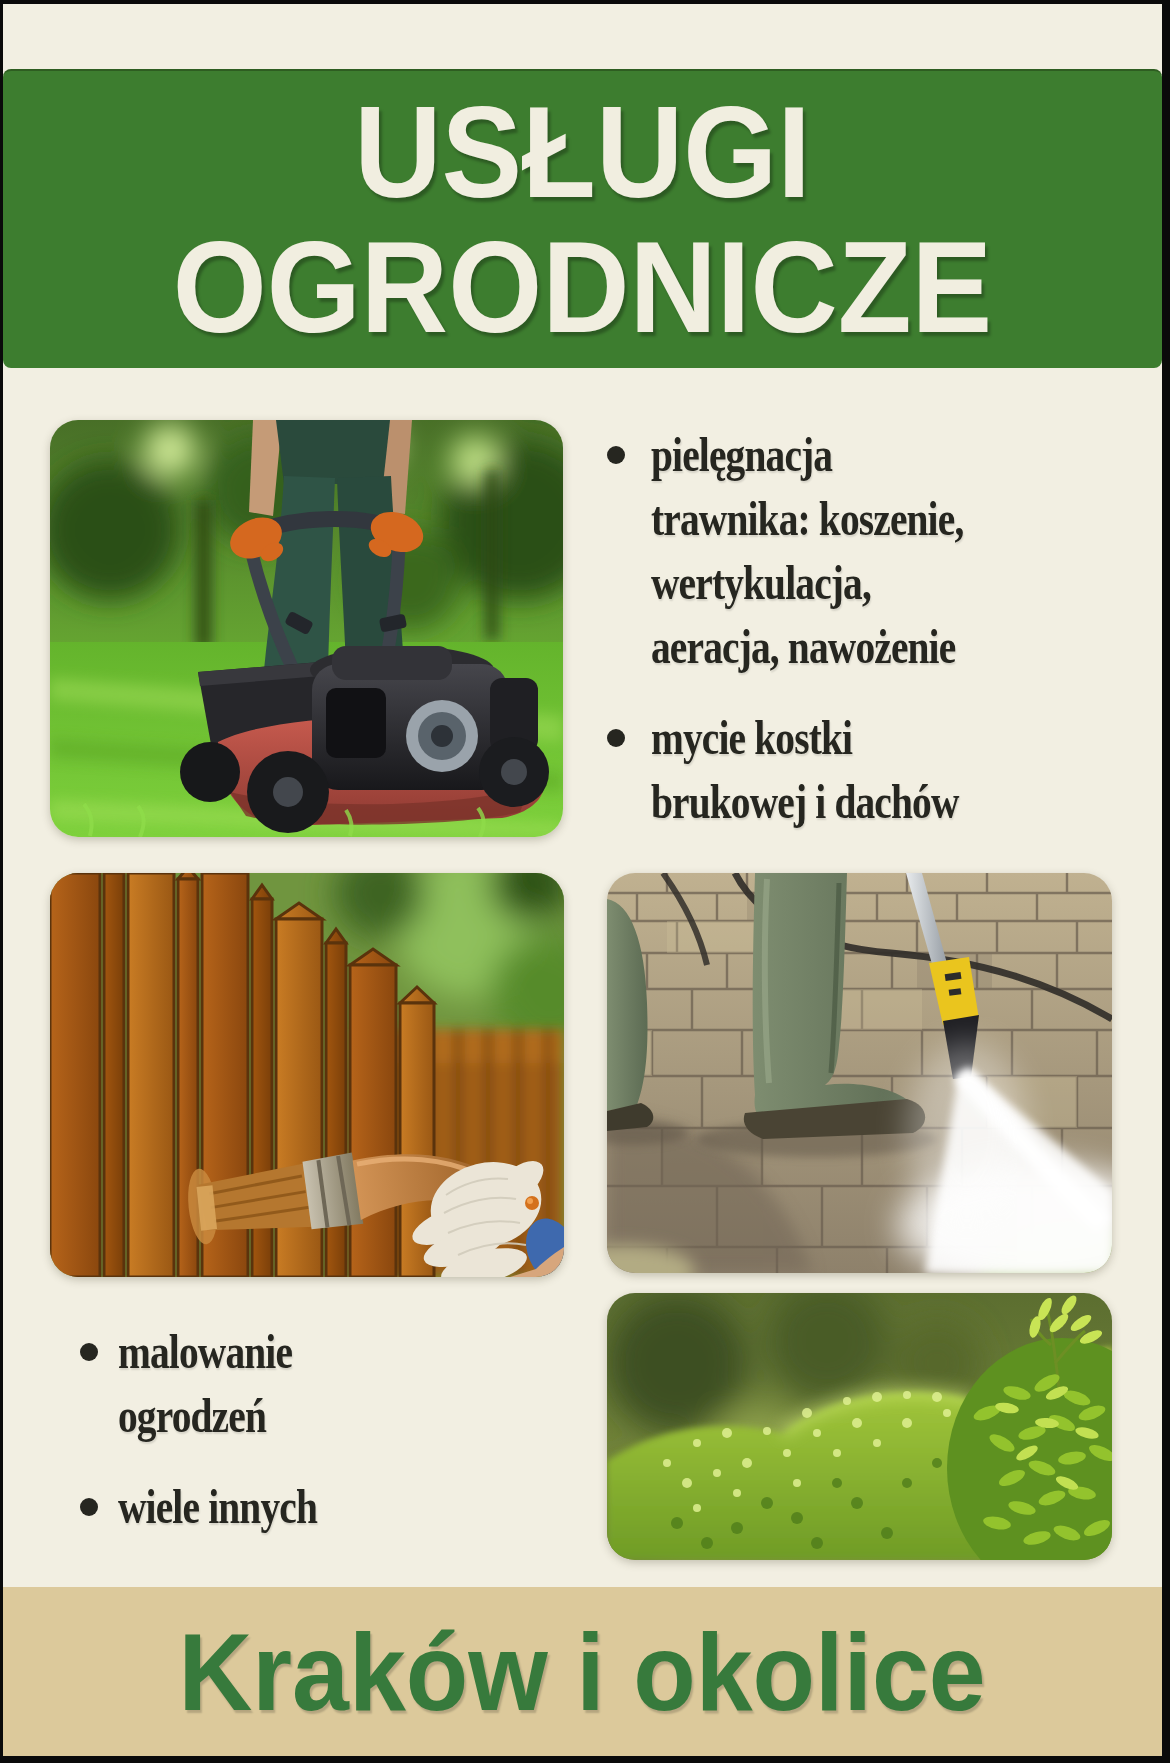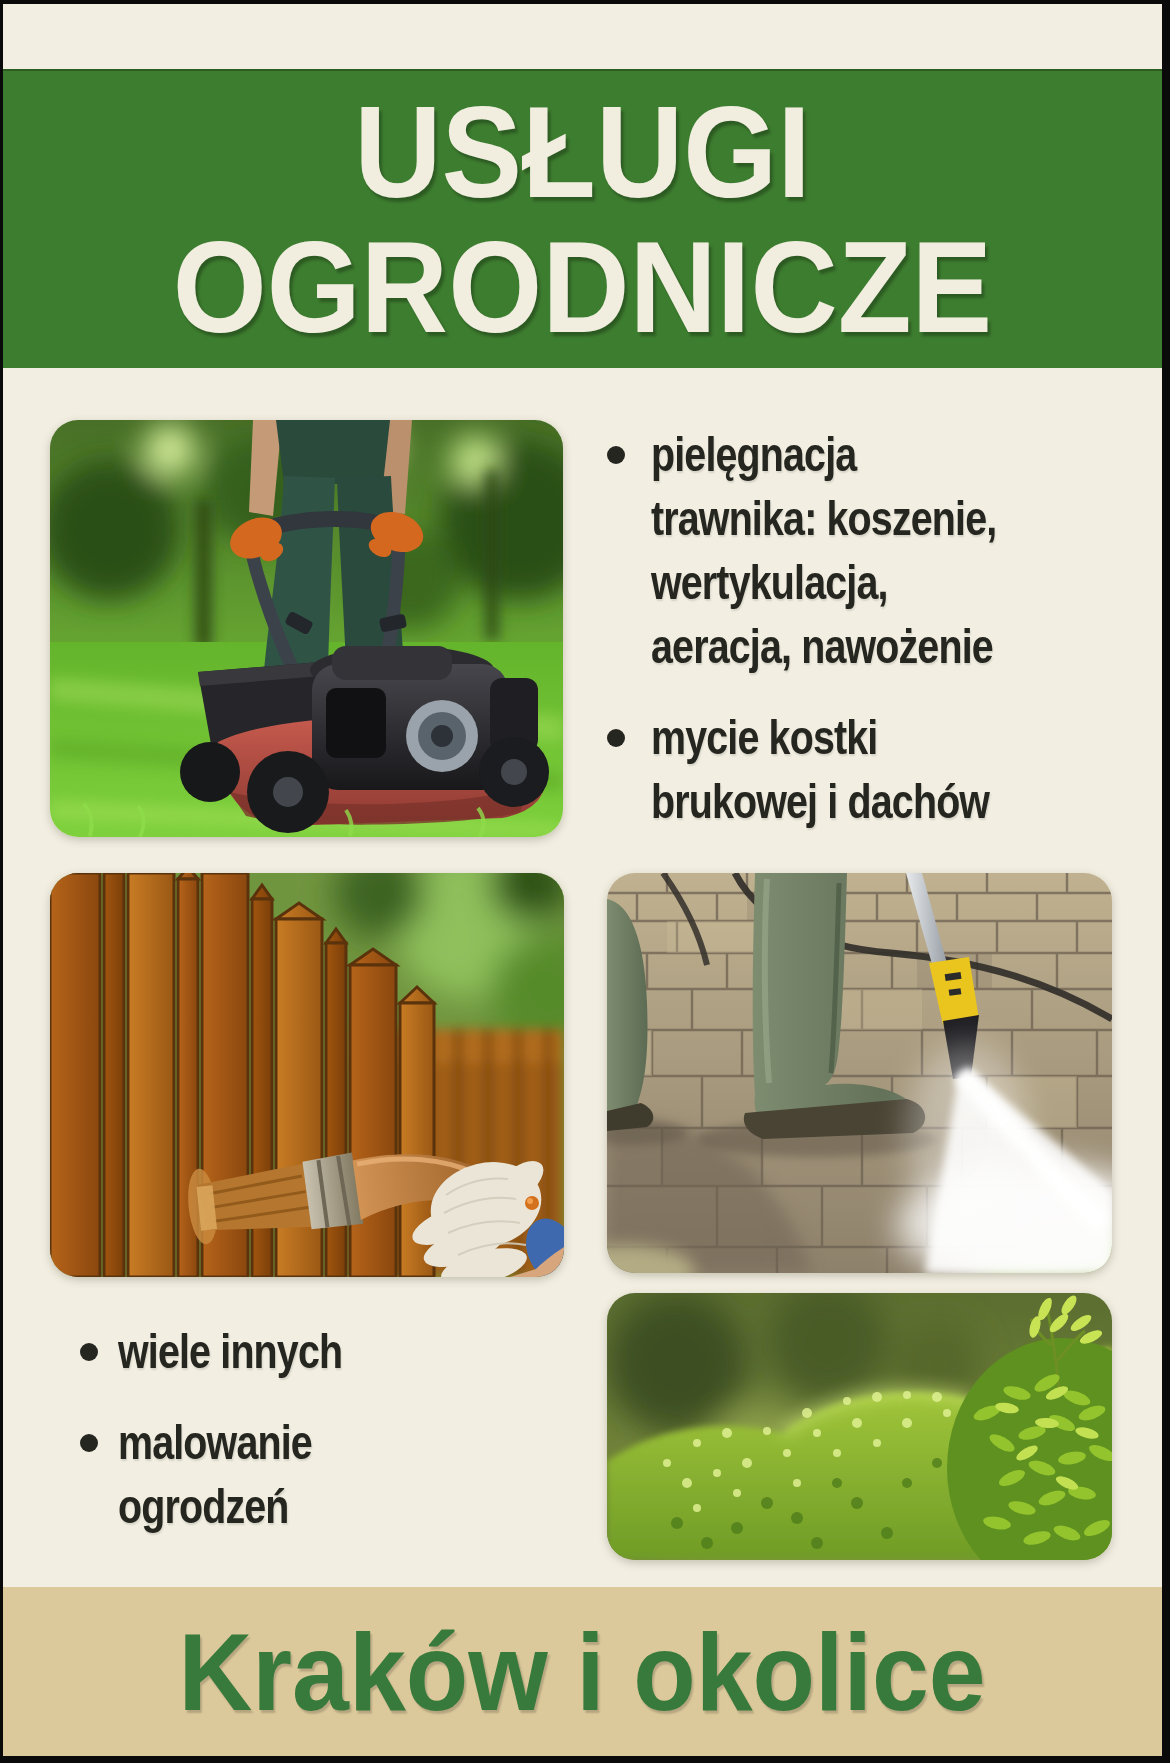--- a/index.html
+++ b/index.html
@@ -20,41 +20,41 @@
     background:var(--frame-black);overflow:hidden;
   }
   .poster{
     position:absolute;top:4px;left:3px;right:8px;bottom:7px;
     background:var(--background-cream);overflow:hidden;
   }
   
   .title-band{
     position:absolute;left:0;top:65px;width:100%;height:299px;
     background:var(--band-green);border-top:2px solid var(--band-edge);
-    display:flex;flex-direction:column;justify-content:center;
+    display:flex;flex-direction:column;justify-content:center;border-radius:8px;
   }
   .title-line{
     font-weight:700;font-size:130px;line-height:135px;
     color:var(--title-cream);text-align:center;
     transform:scaleX(.93);transform-origin:center;
     text-shadow:3px 4px 3px rgba(0,0,0,.28);
     white-space:nowrap;
   }
   
   .photo{
     position:absolute;border-radius:28px;overflow:hidden;
     box-shadow:0 3px 9px rgba(60,55,30,.25);
   }
   .photo svg{display:block;width:100%;height:100%;}
   .photo-mowing{left:47px;top:416px;width:513px;height:417px;}
   .photo-fence{left:47px;top:869px;width:514px;height:404px;}
   .photo-washing{left:604px;top:869px;width:505px;height:400px;}
   .photo-hedge{left:604px;top:1289px;width:505px;height:267px;}
   
-  .service-list{position:absolute;list-style:none;}
+  .service-list{position:absolute;list-style:none;font-family:Liberation Serif, serif;}
   .service-list li{display:flex;align-items:flex-start;margin-bottom:27px;}
   .bullet-dot{
     flex:none;width:18px;height:18px;border-radius:50%;
     background:var(--ink);margin-top:23px;
   }
   .service-text{
     font-weight:700;font-size:48px;line-height:64px;letter-spacing:-1px;
     color:var(--ink);white-space:pre-line;
     transform:scaleX(.82);transform-origin:left top;
     text-shadow:1px 2px 2px rgba(0,0,0,.12);
@@ -487,26 +487,26 @@
           <ellipse cx="462" cy="12" rx="11" ry="5" transform="rotate(-55 462 12)"></ellipse>
           <ellipse cx="474" cy="30" rx="12" ry="5" transform="rotate(-35 474 30)"></ellipse>
           <ellipse cx="484" cy="44" rx="12" ry="5" transform="rotate(-25 484 44)"></ellipse>
         </g>
       </svg>
     </div>
 
     <ul class="service-list list-left">
       <li>
         <span class="bullet-dot"></span>
-        <span class="service-text">wiele innych</span>
+        <span class="service-text">malowanie
+ogrodzeń</span>
       </li>
       <li>
         <span class="bullet-dot"></span>
-        <span class="service-text">malowanie
-ogrodzeń</span>
+        <span class="service-text">wiele innych</span>
       </li>
     </ul>
 
     <div class="footer-band">
       <span class="footer-text">Kraków i okolice</span>
     </div>
 
   </div>
 </div>
 

